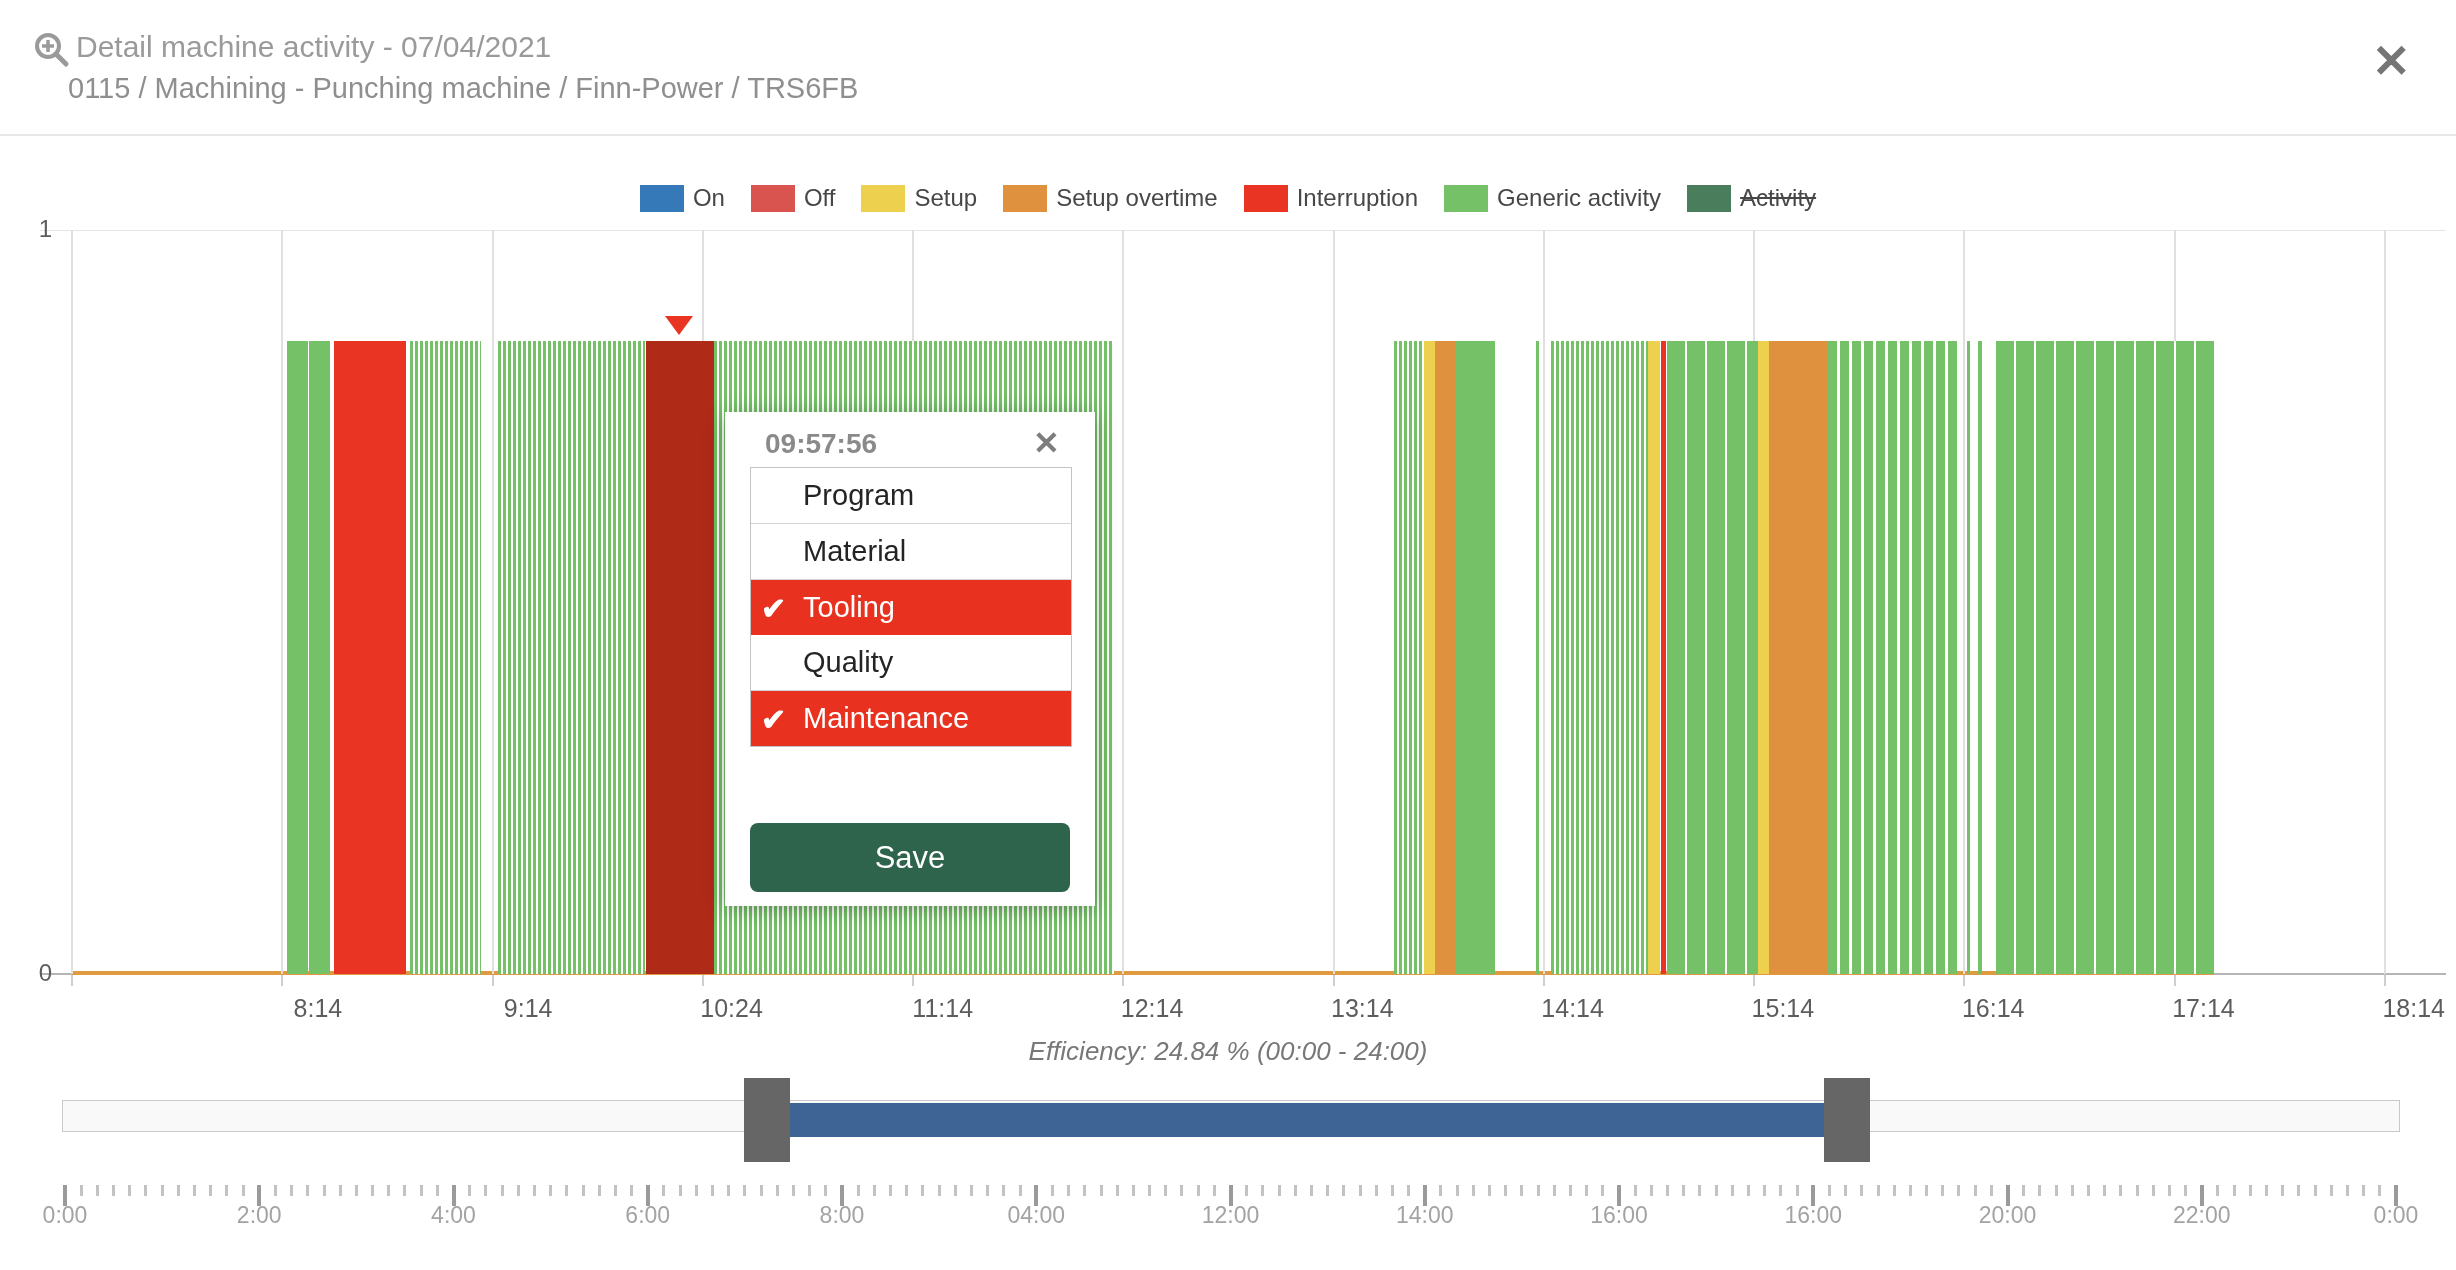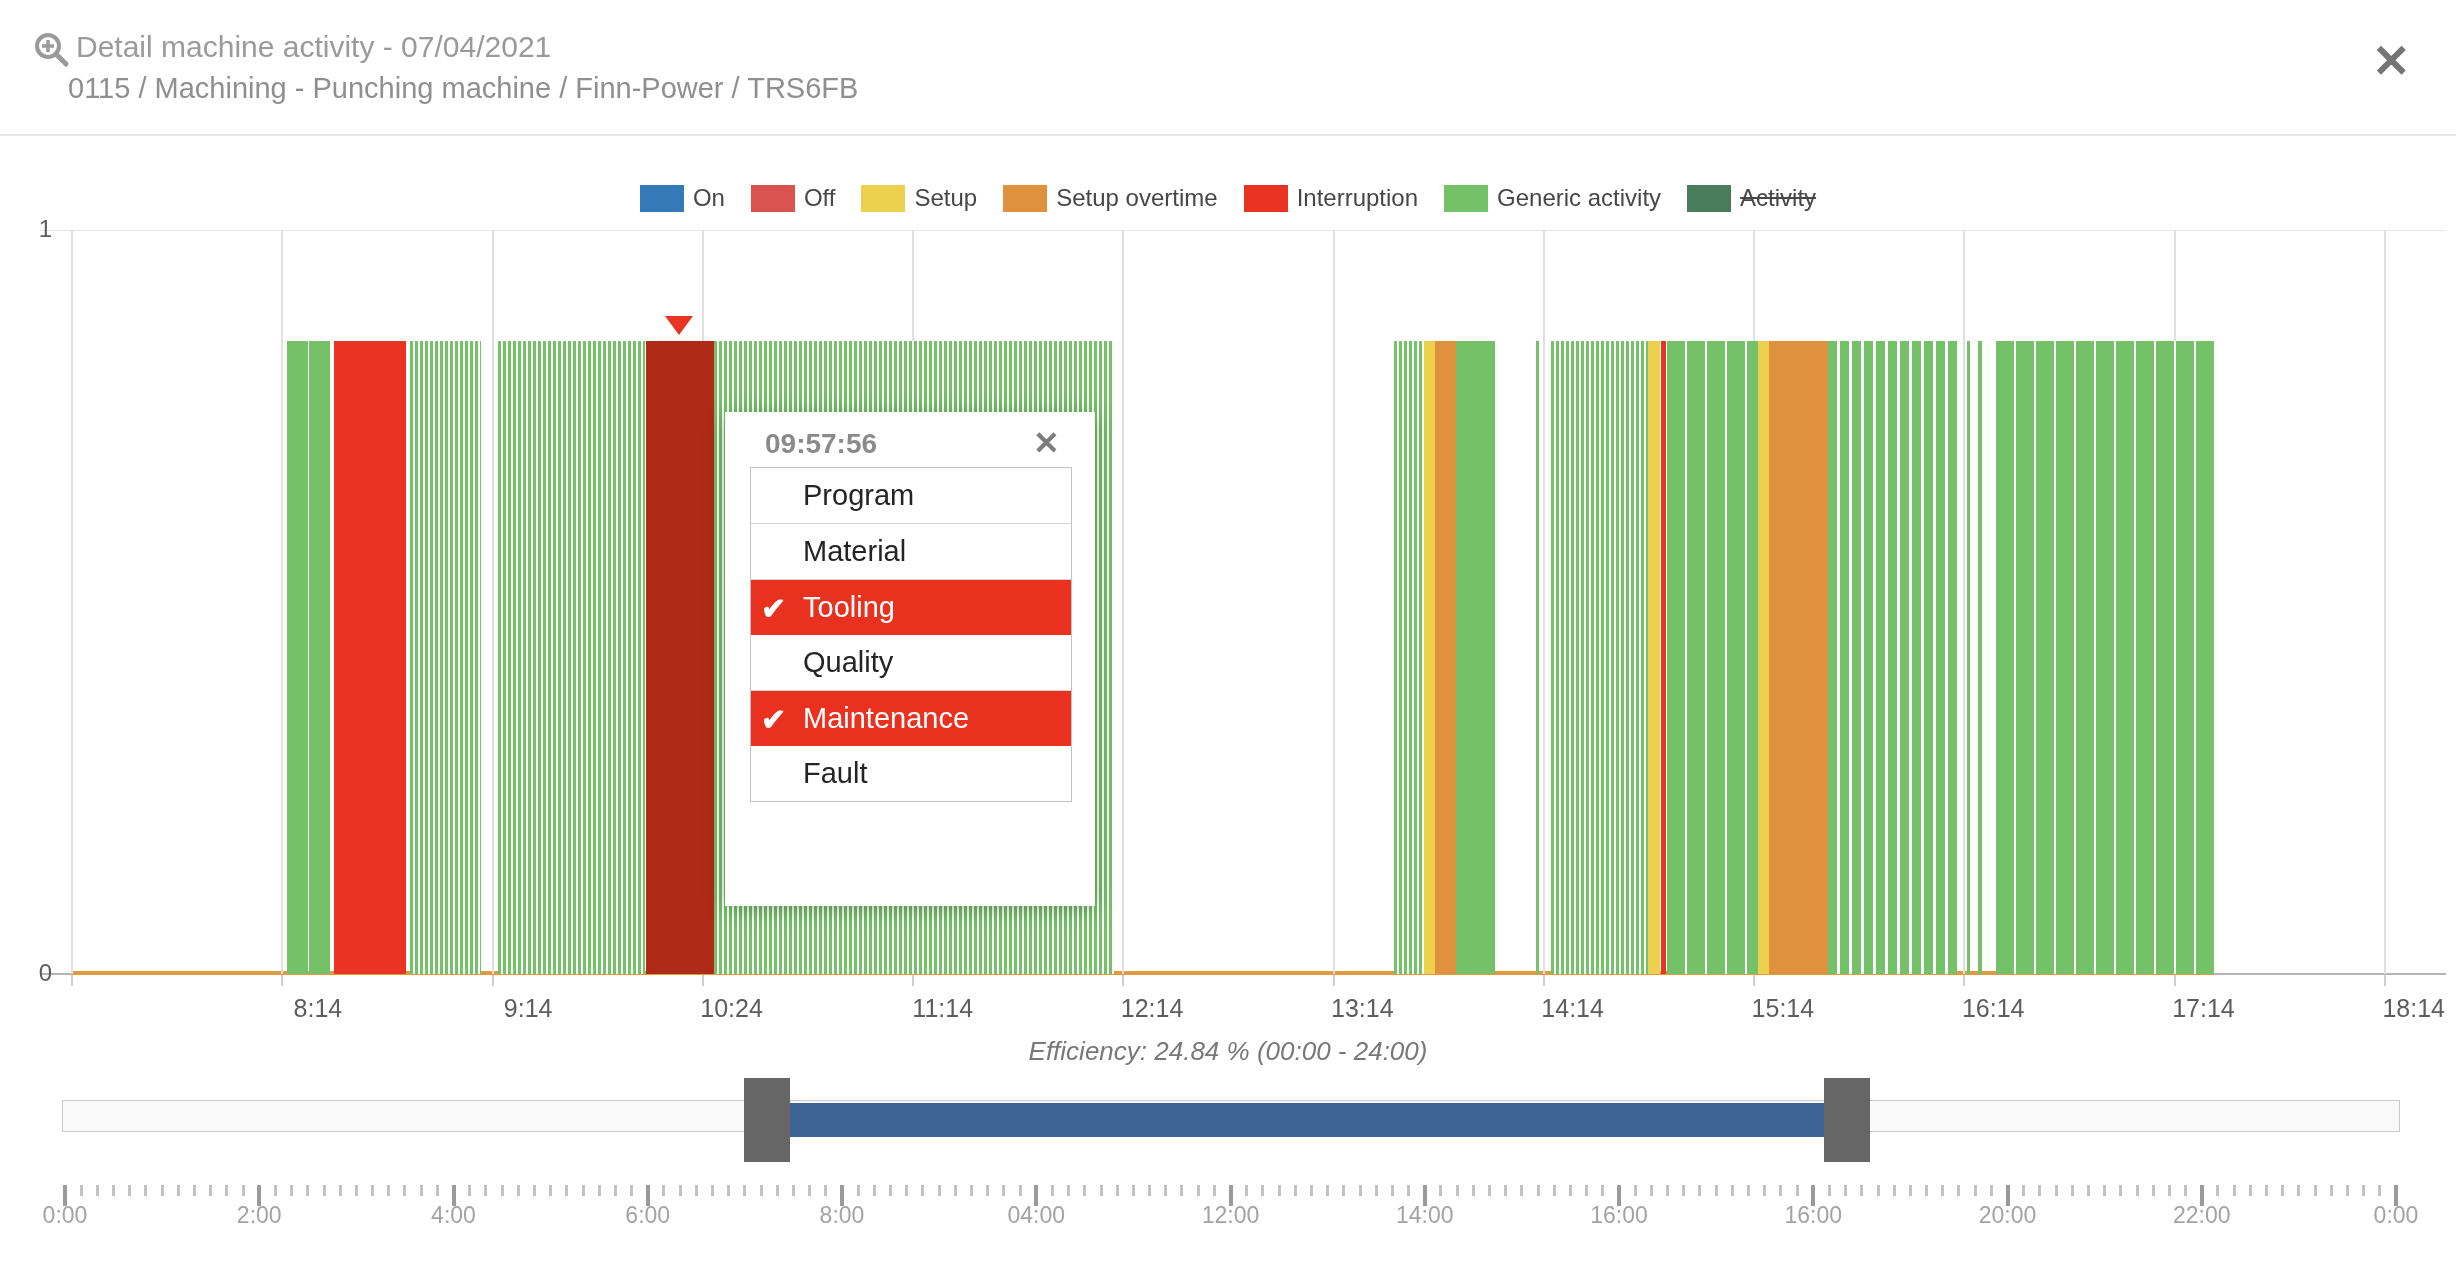--- a/index.html
+++ b/index.html
@@ -129,24 +129,22 @@
           <span class="popup-check">✔</span>
           <span>Tooling</span>
         </div>
         <div class="popup-row">
           <span>Quality</span>
         </div>
         <div class="popup-row checked" style="background: rgb(232, 50, 31);">
           <span class="popup-check">✔</span>
           <span>Maintenance</span>
         </div>
-        <div class="popup-row">
-          <span>Fault</span>
-        </div>
-      </div>
+      </div>
+    <div id="save-button" class="abs">Save</div>
   </div>
 
   <div id="slider-track" class="abs"></div>
   <div id="slider-range" class="abs" style="left: 766.907px; width: 1080.16px; background: rgb(61, 100, 148);"></div>
   <div id="slider-handle-left" class="abs slider-handle" style="left: 743.907px; background: rgb(102, 102, 102);"></div>
   <div id="slider-handle-right" class="abs slider-handle" style="left: 1824.06px; background: rgb(102, 102, 102);"></div>
 
   <div id="ruler"></div>
 
 <div class="gridline abs" style="left: 71px;"></div>

